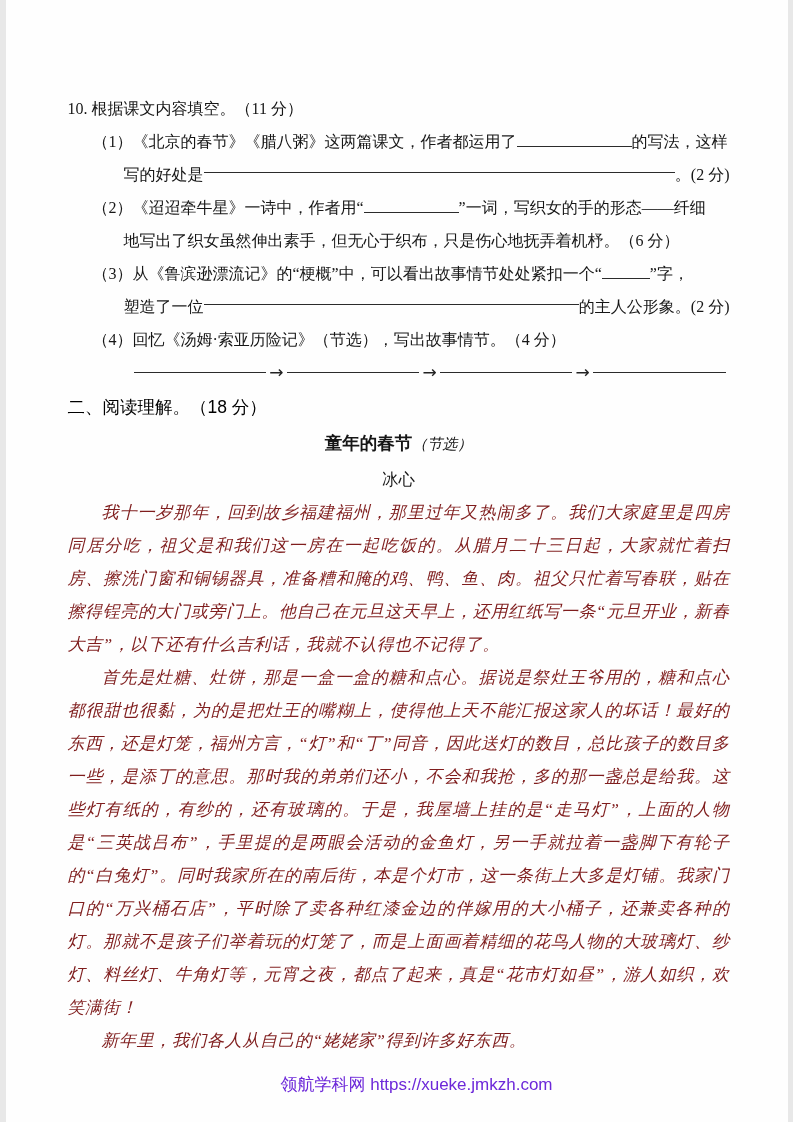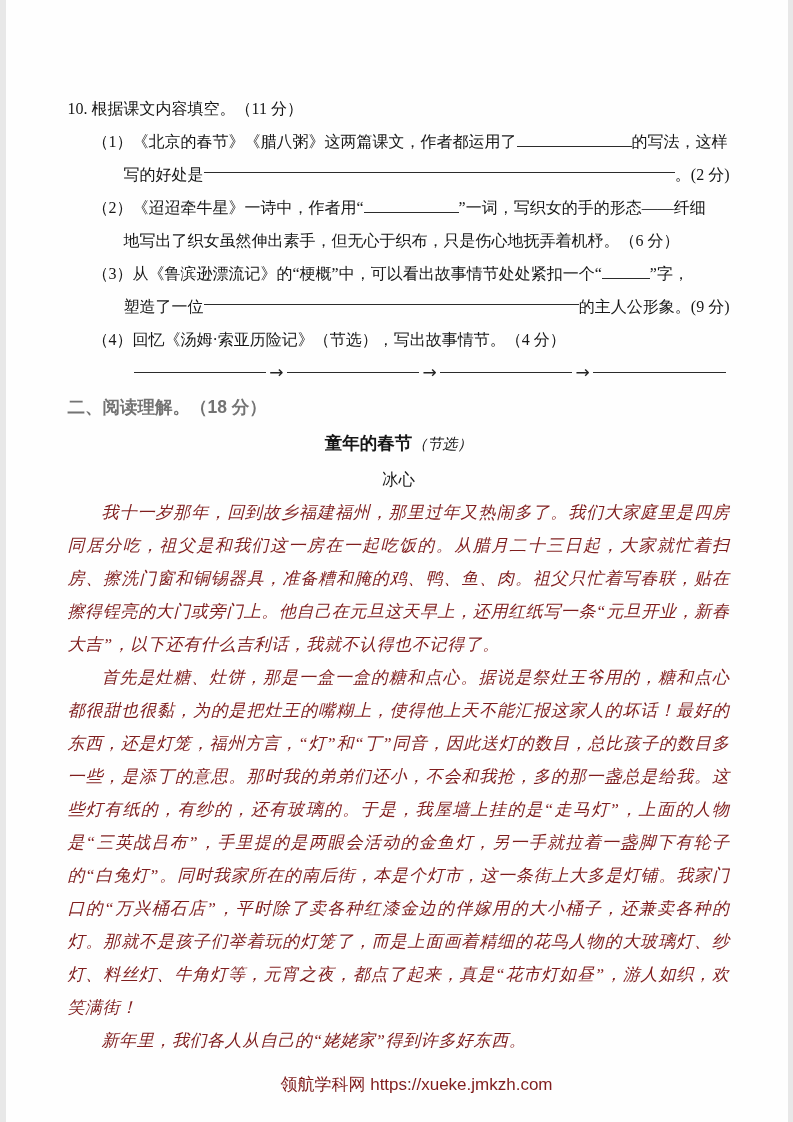--- a/index.html
+++ b/index.html
@@ -23,38 +23,38 @@
   .fill { flex:1 1 auto; border-bottom:1px solid #2b2b2b; height:14px; }
   .arrowline {
     display:flex; align-items:center; line-height:33px; height:33px;
     padding-left:66px; padding-right:4px;
   }
   .arrowline .seg { flex:1 1 auto; border-bottom:1.5px solid #2b2b2b; height:0; }
   .arrow { font-family:"DejaVu Sans",sans-serif; font-size:17px; color:#222; padding:0 3px; }
 
   
   .sec {
-    font-family:"Liberation Sans","DejaVu Sans",sans-serif; font-weight:bold;
-    font-size:17.5px; line-height:36px; color:#737373;
+    font-family:"Liberation Sans","DejaVu Sans",sans-serif; font-weight:normal;
+    font-size:17.5px; line-height:36px; color:#000000;
   }
   .ptitle { text-align:center; line-height:36px; }
   .ptitle-main { font-family:"Liberation Sans","DejaVu Sans",sans-serif; font-weight:bold; font-size:17.5px;text-align:center; }
   .ptitle-suffix { font-style:italic; font-size:15px; }
   .pauthor { text-align:center; line-height:34px; font-family:"Liberation Sans","DejaVu Sans",sans-serif; font-size:16.5px; }
 
   .passage p {
     margin:0; text-indent:2em; font-size:17px; line-height:33px;
     font-style:italic; letter-spacing:0.6px; text-align:justify; color:#7f1d1d;
   }
 
   
   .footer {
     position:absolute; left:0; right:0; bottom:26px; text-align:center;
     font-family:"Liberation Sans","DejaVu Sans",sans-serif;
-    font-size:17px; color:#7f1d1d; font-style:normal;padding-left:40px;
+    font-size:17px; color:#6d28d9; font-style:normal;padding-left:40px;
   }
 </style>
 </head>
 <body>
 
 <div class="page">
   <div class="content">
 
     <div class="qline">
       <span>10. 根据课文内容填空。（11 分）</span>
@@ -75,21 +75,21 @@
     <div class="qline ind2">
       <span>地写出了织女虽然伸出素手，但无心于织布，只是伤心地抚弄着机杼。（6 分）</span>
     </div>
 
     <div class="qline ind1">
       <span>（3）</span><span>从《鲁滨逊漂流记》的“梗概”中，可以看出故事情节处处紧扣一个“</span><span class="blank w48"></span><span>”字，</span>
     </div>
     <div class="qline ind2 flexline">
       <span>塑造了一位</span>
         <span class="fill"></span>
-        <span>的主人公形象。(9 分)</span>
+        <span>的主人公形象。(2 分)</span>
     </div>
 
     <div class="qline ind1">
       <span>（4）</span><span>回忆《汤姆·索亚历险记》（节选），写出故事情节。（4 分）</span>
     </div>
     <div class="arrowline">
       <span class="seg"></span>
       <span class="arrow">→</span>
       <span class="seg"></span>
       <span class="arrow">→</span>

